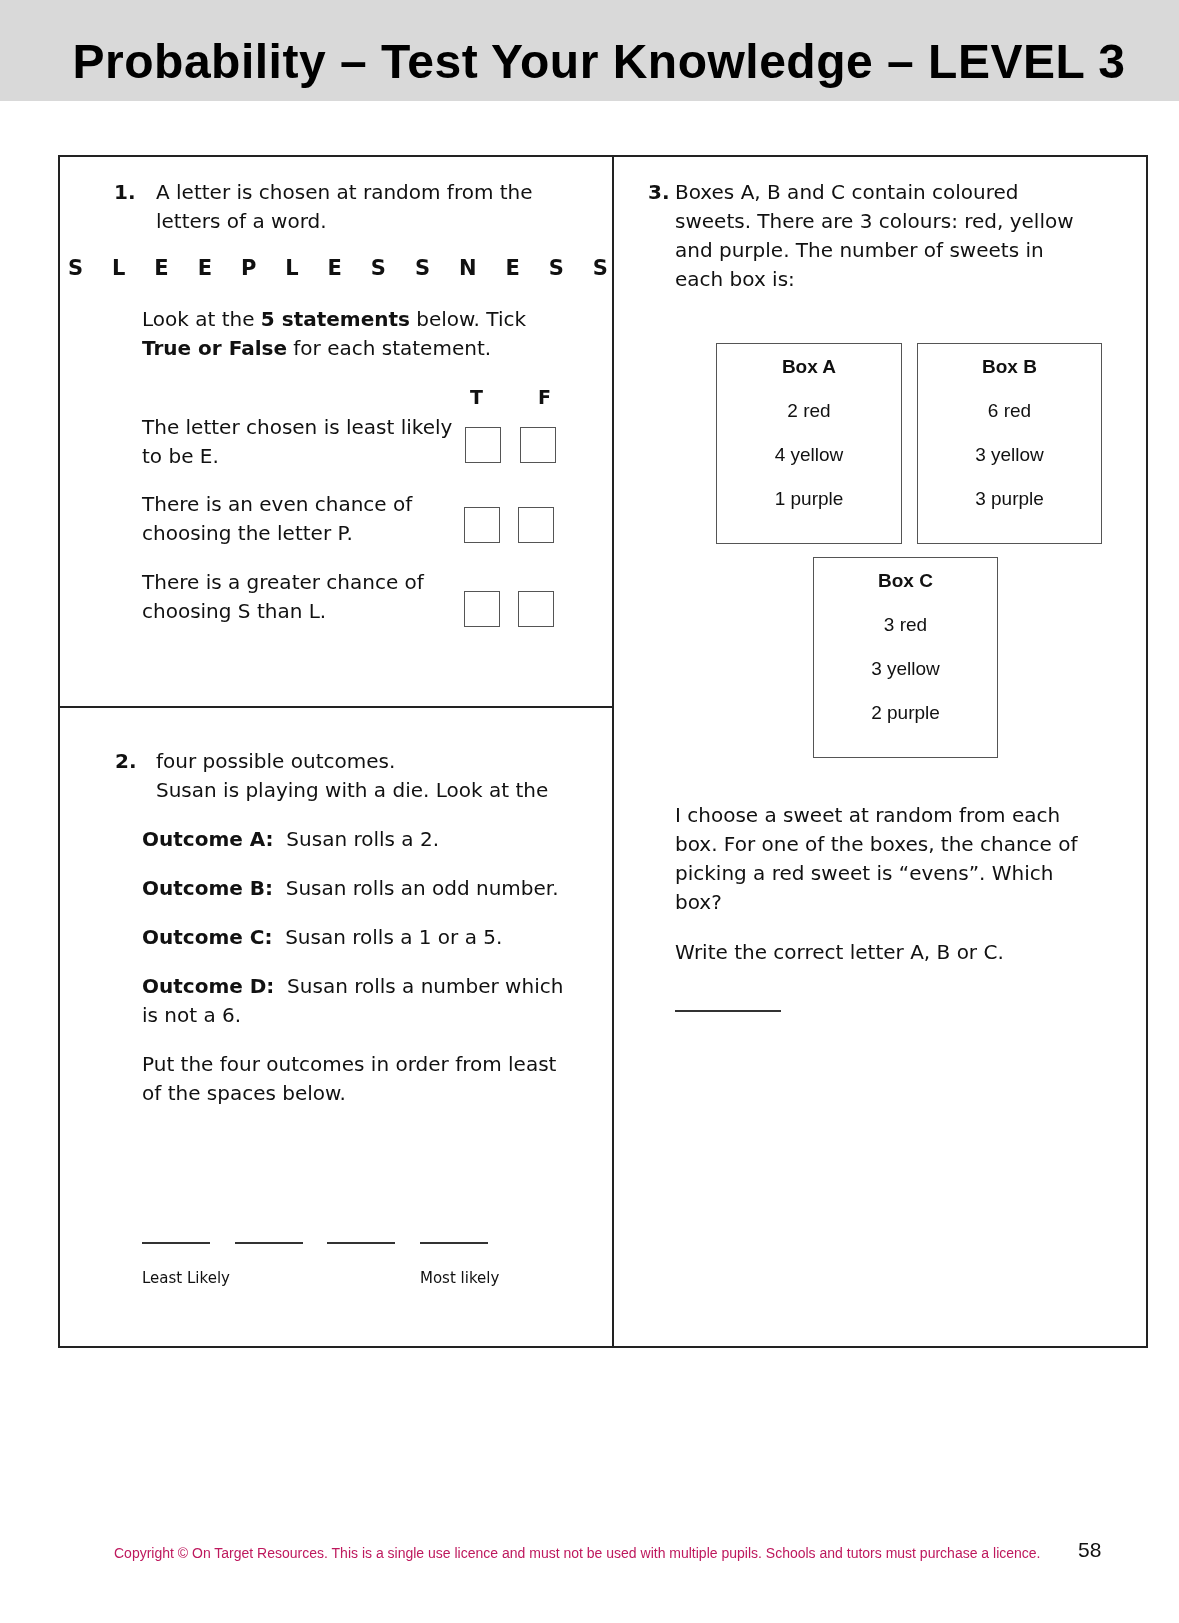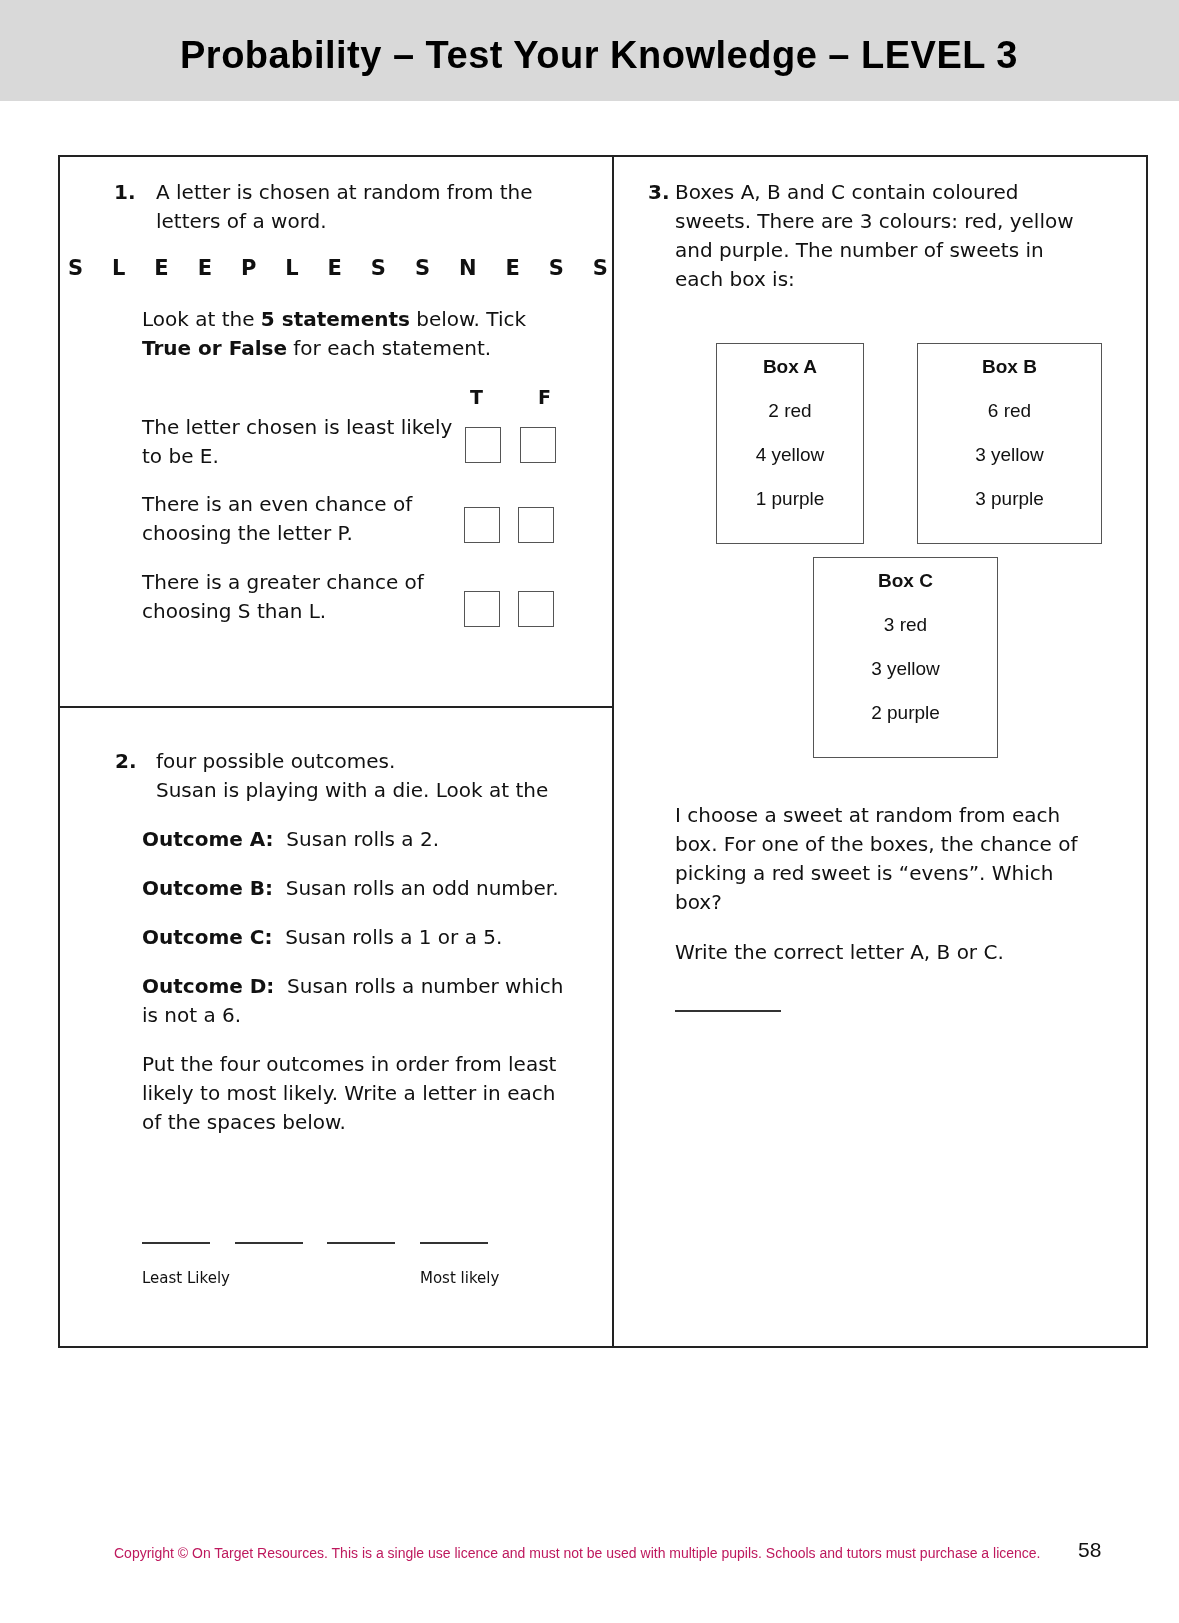--- a/index.html
+++ b/index.html
@@ -1,20 +1,20 @@
 <!DOCTYPE html>
 <html><head>
 <meta charset="utf-8">
 <style>
   html, body { margin:0; padding:0; background:#ffffff; }
   body { width:1179px; height:1623px; position:relative; overflow:hidden;
          font-family:"DejaVu Sans", sans-serif; color:#111; }
   .header { position:absolute; left:0; top:0; width:1179px; height:101px; background:#d9d9d9; }
   .header h1 { margin:0; position:absolute; left:0; right:0; top:34px; text-align:center;
-               font-family:"Liberation Sans", sans-serif; font-weight:bold; font-size:38px; letter-spacing:0.5px; color:#000;padding-left:19px; }
+               font-family:"Liberation Sans", sans-serif; font-weight:bold; font-size:48px; letter-spacing:0.5px; color:#000;padding-left:19px; }
   .frame { position:absolute; left:58px; top:155px; width:1090px; height:1193px;
            border:2px solid #222; box-sizing:border-box; }
   .vdiv { position:absolute; left:612px; top:155px; width:2px; height:1193px; background:#222; }
   .hdiv { position:absolute; left:58px; top:706px; width:556px; height:2px; background:#222; }
   .abs { position:absolute; }
   .q { font-size:20px; line-height:29px; }
   .qnum { font-weight:bold; }
   .word { position:absolute; top:256px; left:68px; width:540px; display:flex; justify-content:space-between;
           font-weight:bold; font-size:21px; }
   .tf-head { font-weight:bold; font-size:19px; }
@@ -105,41 +105,40 @@
   </div>
   <div class="abs q" style="left:142px;top:923px;">
     <b>Outcome C:</b>&nbsp;&nbsp;<span>Susan rolls a 1 or a 5.</span>
   </div>
   <div class="abs q" style="left:142px;top:972px;">
     <div><b>Outcome D:</b>&nbsp;&nbsp;<span>Susan rolls a number which</span></div>
     <div>is not a 6.</div>
   </div>
   <div class="abs q" style="left:142px;top:1050px;">
     <div>Put the four outcomes in order from least</div>
-    <div>likely to most likely.  Write a letter in each</div>
     <div>of the spaces below.</div>
   </div>
   <div class="blank" style="left:142px;top:1242px;width:68px;"></div>
   <div class="blank" style="left:235px;top:1242px;width:68px;"></div>
   <div class="blank" style="left:327px;top:1242px;width:68px;"></div>
   <div class="blank" style="left:420px;top:1242px;width:68px;"></div>
   <span class="abs small" style="left:142px;top:1269px;">Least Likely</span>
   <span class="abs small" style="left:420px;top:1269px;">Most likely</span>
 </div>
 
 <div>
   <span class="abs q qnum" style="left:648px;top:178px;">3.</span>
   <div class="abs q" style="left:675px;top:178px;">
     <div>Boxes A, B and C contain coloured</div>
     <div>sweets.  There are 3 colours: red, yellow</div>
     <div>and purple.  The number of sweets in</div>
     <div>each box is:</div>
   </div>
 
-  <div class="box" style="left:716px;top:343px;width:148px;height:201px;">
+  <div class="box" style="left:716px;top:343px;width:186px;height:201px;">
     <div class="t">Box A</div>
     <div class="r">2 red</div>
     <div class="r">4 yellow</div>
     <div class="r">1 purple</div>
   </div>
   <div class="box" style="left:917px;top:343px;width:185px;height:201px;">
     <div class="t">Box B</div>
     <div class="r">6 red</div>
     <div class="r">3 yellow</div>
     <div class="r">3 purple</div>

